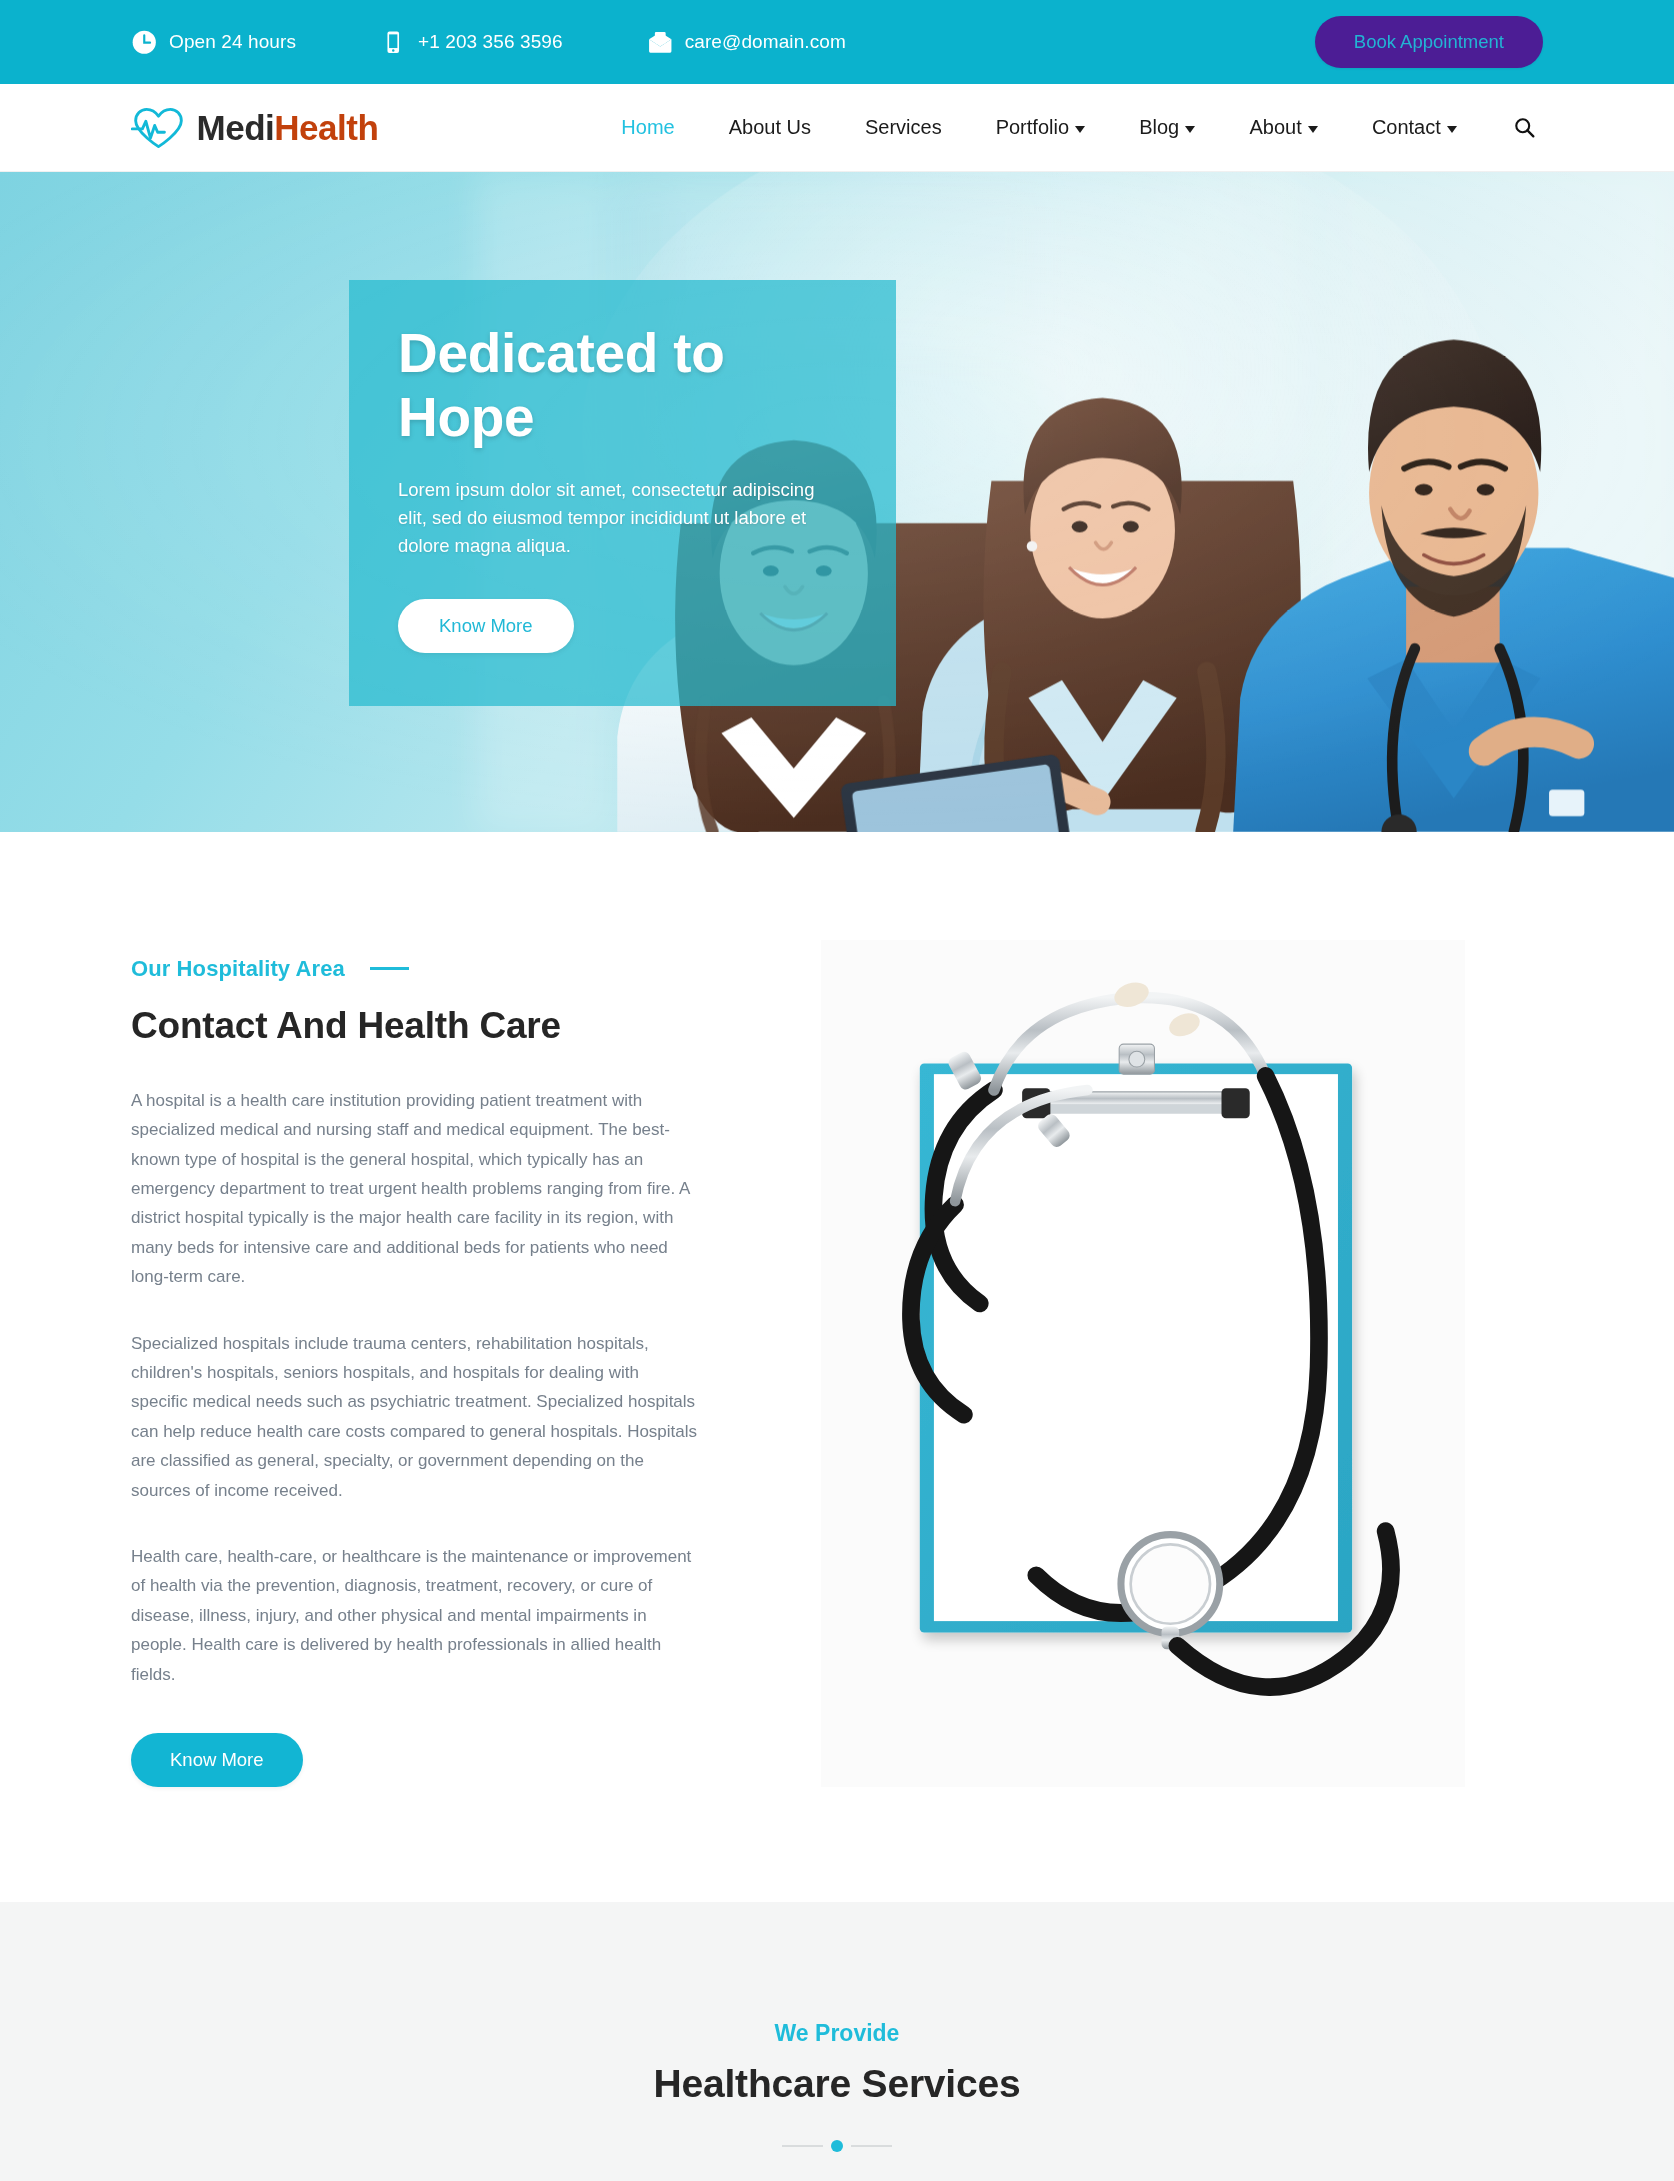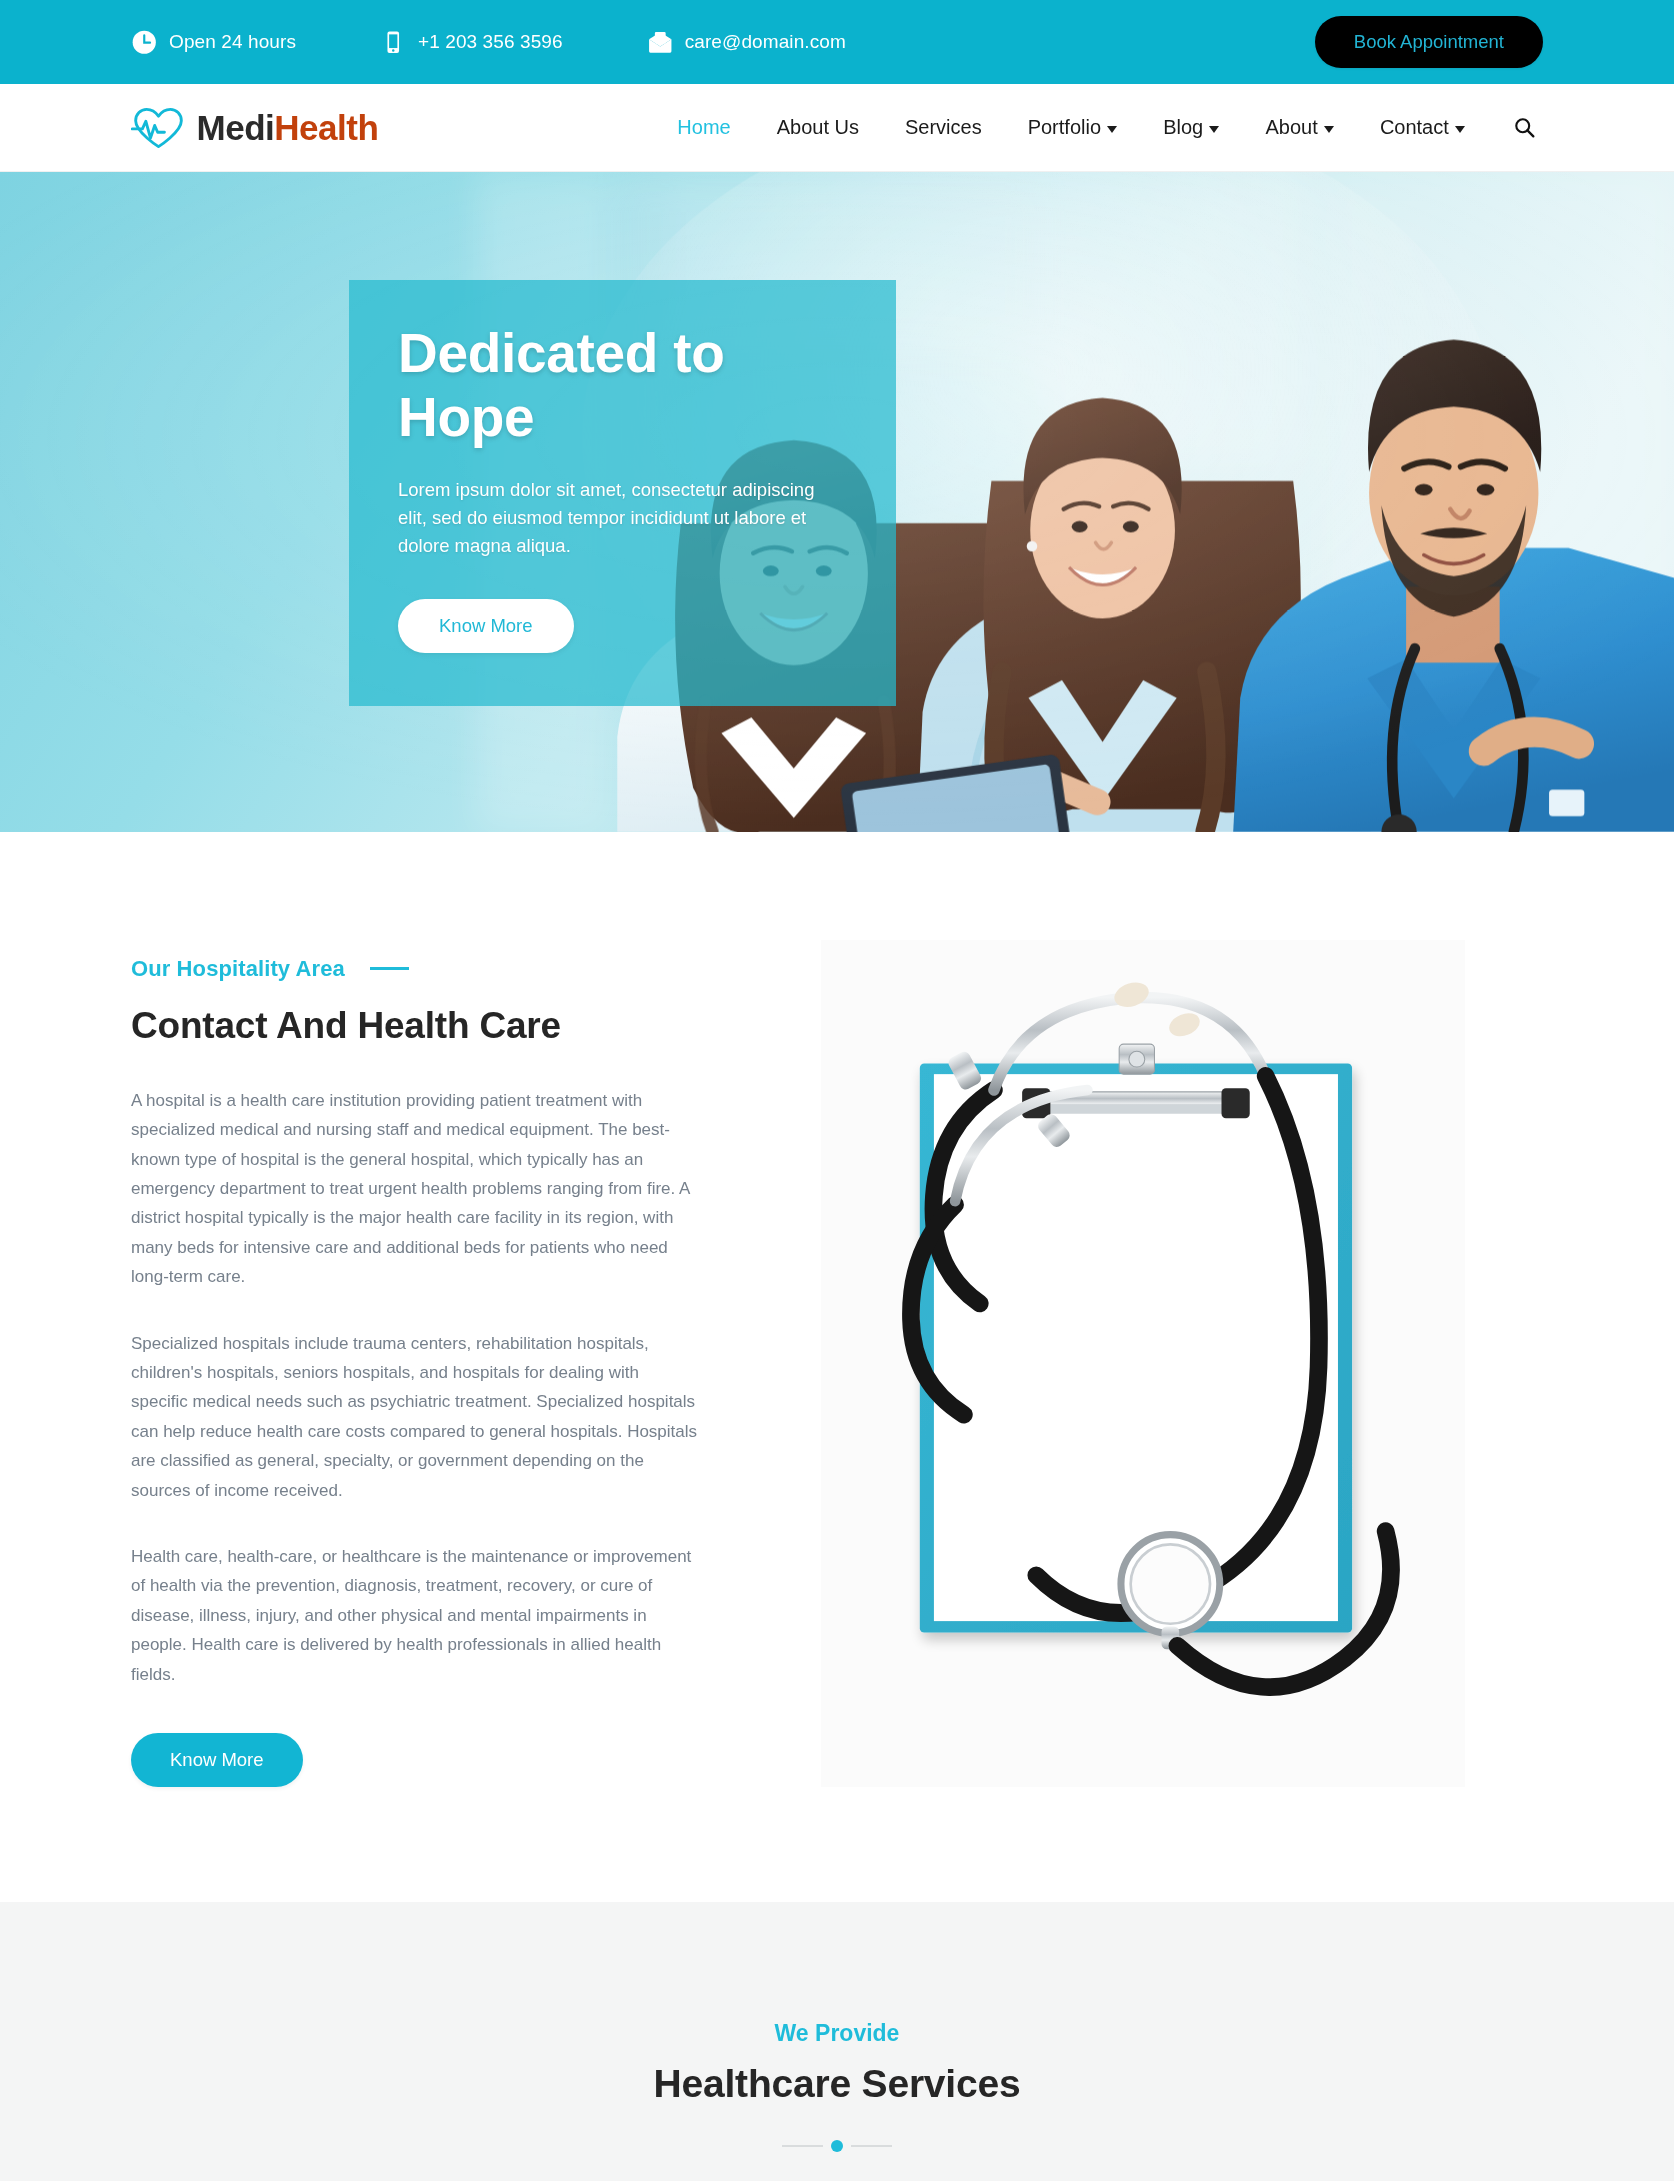--- a/index.html
+++ b/index.html
@@ -26,21 +26,21 @@
   .tb-item { display: flex; align-items: center; gap: 11.5px; }
   .tb-item .txt {
     color: #ffffff;
     font-size: 19px;
     letter-spacing: 0.1px;
     white-space: nowrap;
   }
   .tb-icon { width: 26.5px; height: 26.5px; display: block; flex: none; }
   .topbar-right { margin-left: auto; }
   .book-btn {
-    background: #000000;
+    background: #4c1d95;
     color: #22b4d4;
     border: none;
     border-radius: 35px;
     font-size: 18.5px;
     font-family: inherit;
     padding: 15px 39px;
     cursor: pointer;
     white-space: nowrap;
     box-shadow: 0 0.9px 2.6px rgba(0,0,0,.07);
   }
@@ -57,21 +57,21 @@
   .logo { display: flex; align-items: center; gap: 10.6px; cursor: pointer; }
   .logo-mark { width: 55px; height: 44px; display: block; flex: none; }
   .logo-text { font-size: 35px; font-weight: bold; letter-spacing: -0.5px; line-height: 1; }
   .logo-text .a { color: #2b2b2b; }
   .logo-text .b { color: #c2410c; }
 
   .nav-links {
     margin-left: auto;
     display: flex;
     align-items: center;
-    gap: 4px;
+    gap: 12px;
   }
   .nav-link {
     display: flex;
     align-items: center;
     gap: 6.2px;
     color: #1b1b1b;
     font-size: 20px;
     padding: 8.8px 21px;
     cursor: pointer;
     white-space: nowrap;

